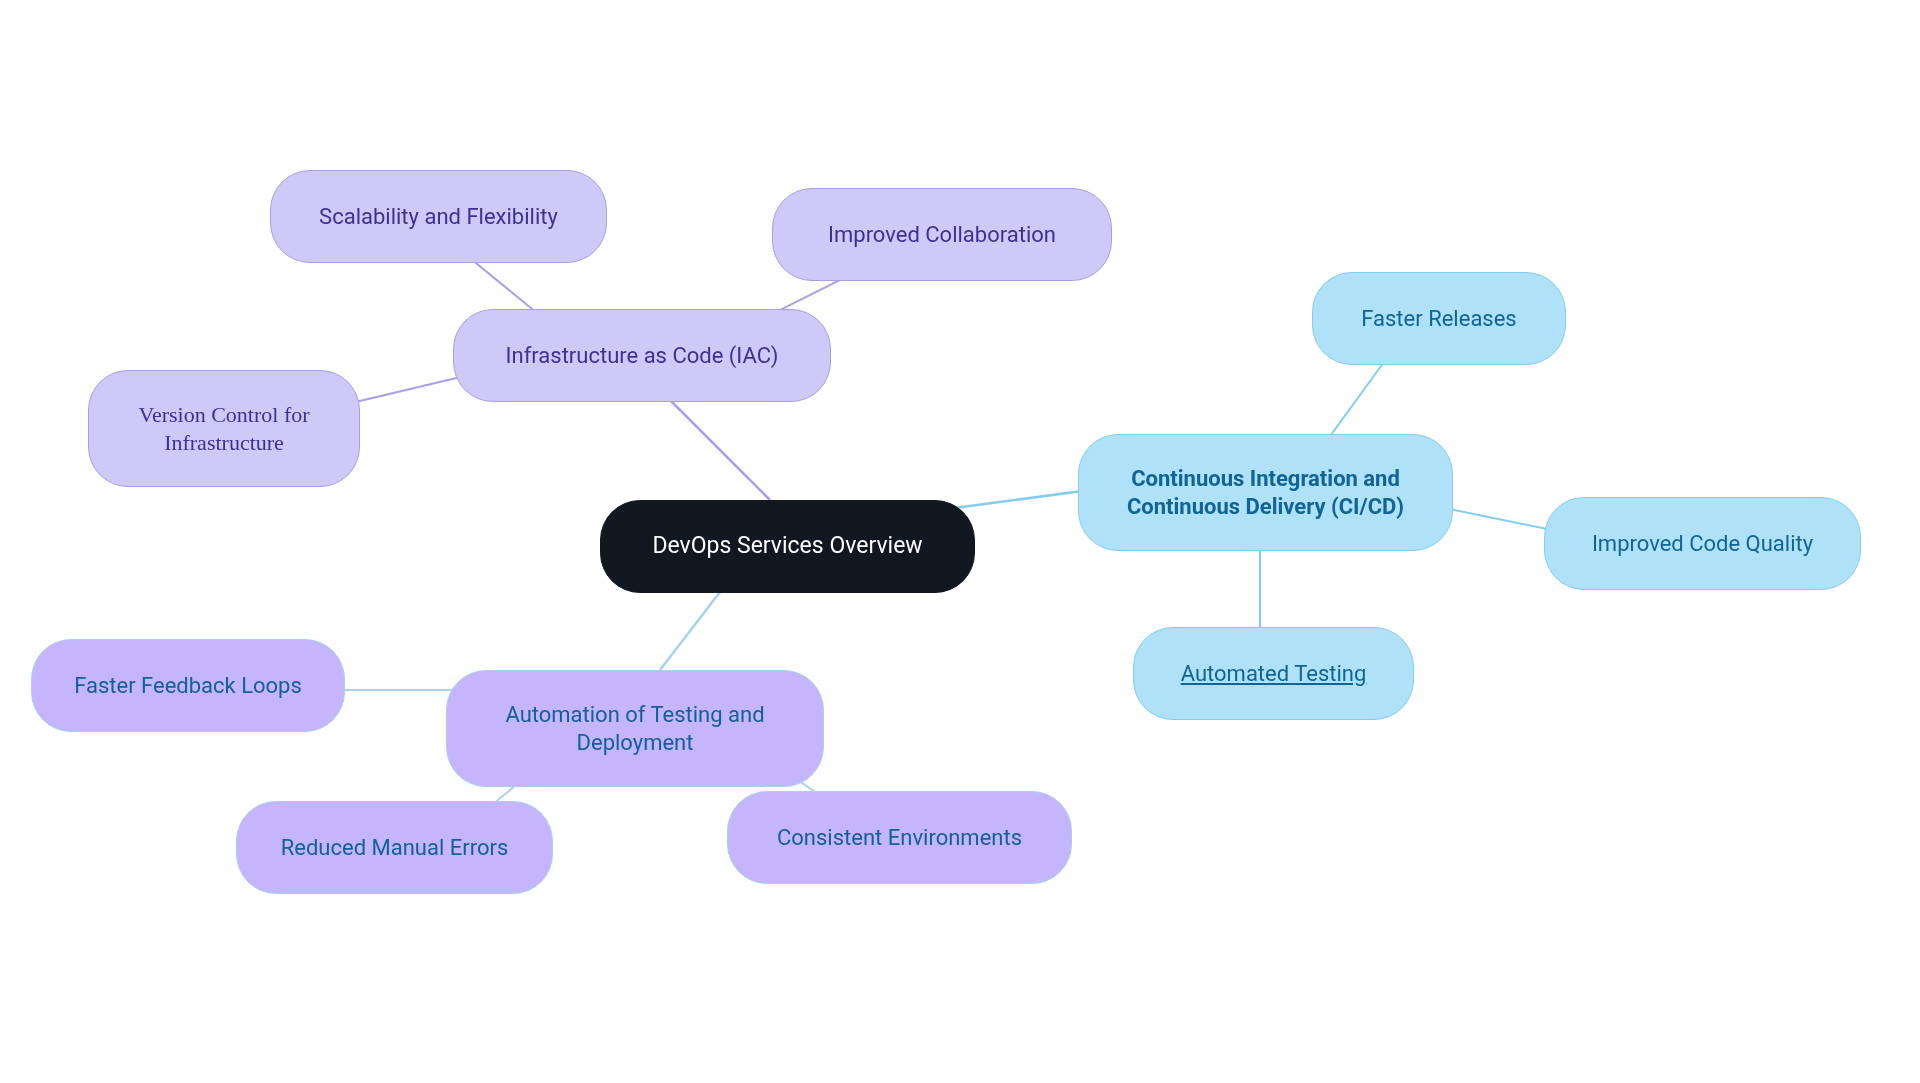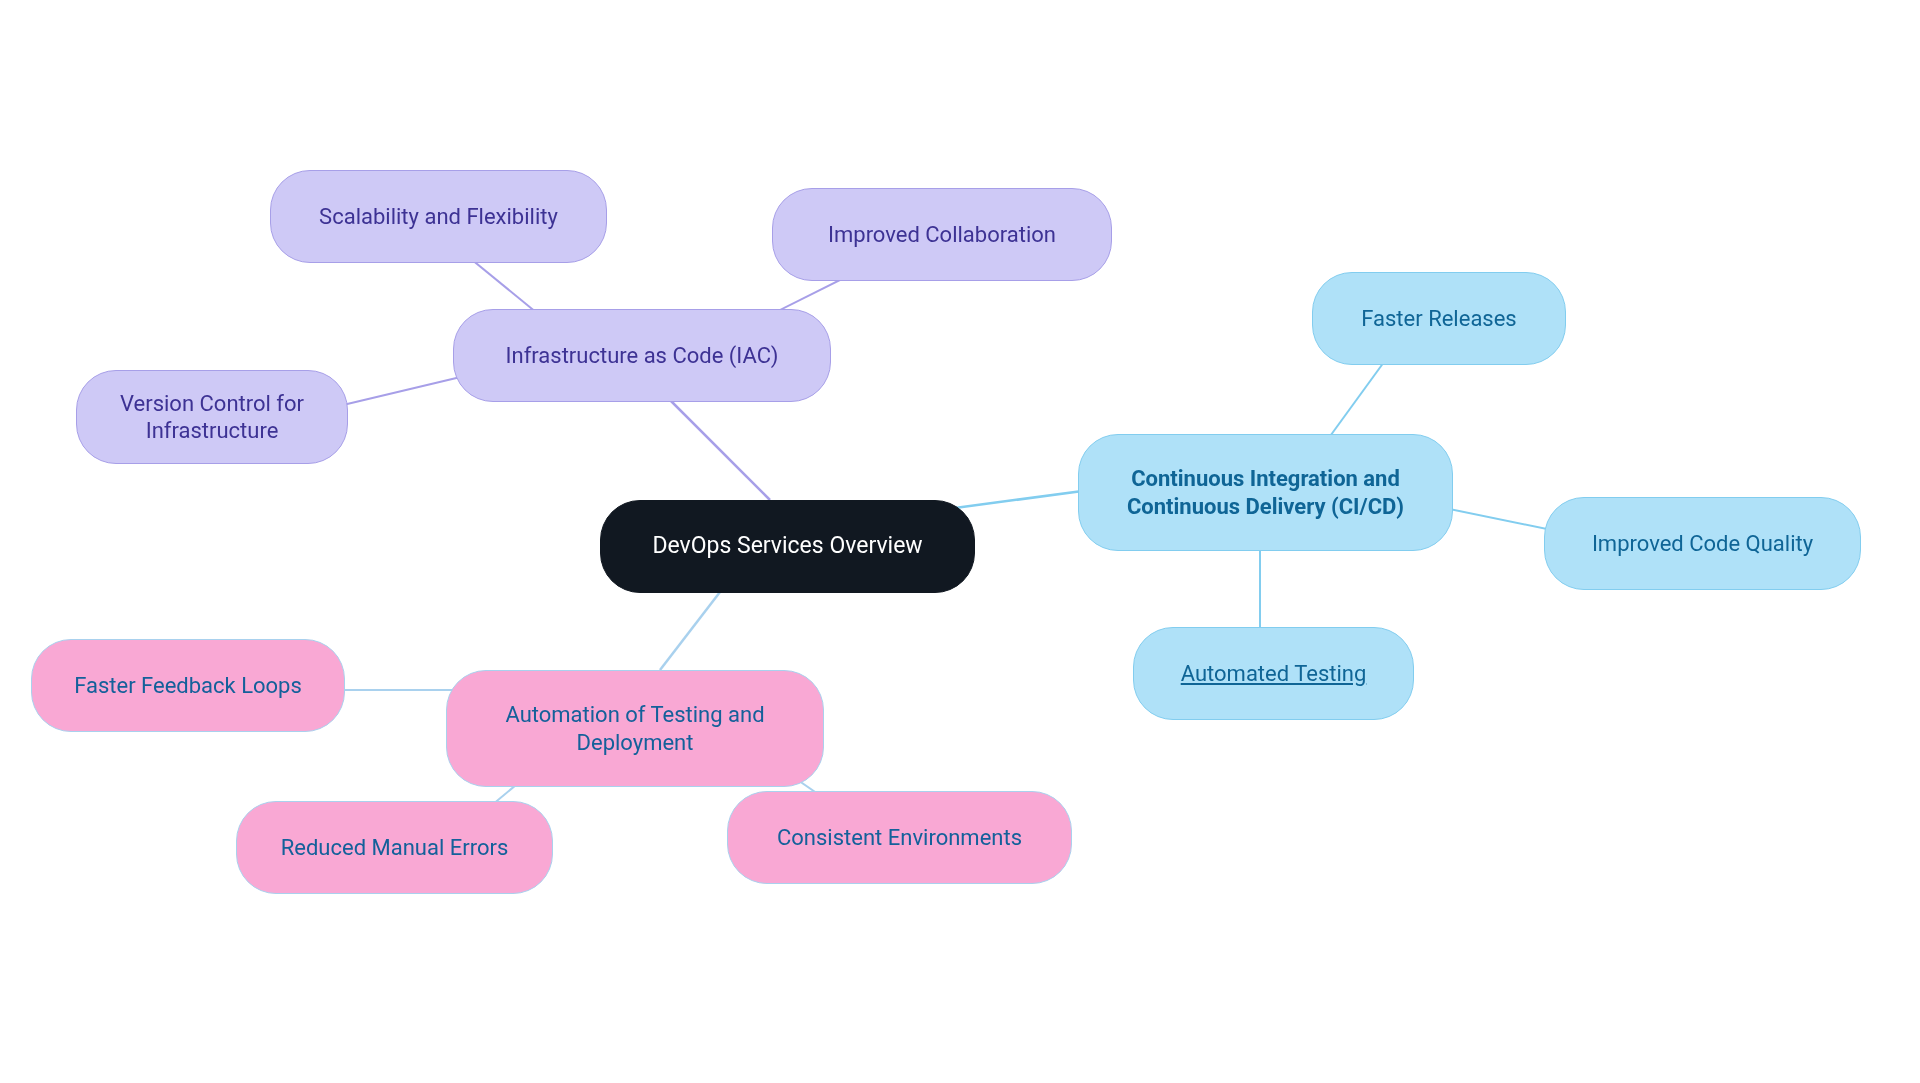--- a/index.html
+++ b/index.html
@@ -42,21 +42,21 @@
     color: #ffffff;
     border: 1px solid #111821;
     font-size: 23px;
   }
   .node.purple {
     background: #cec9f6;
     border: 1.5px solid #a79fe8;
     color: #3d3294;
   }
   .node.blue-light {
-    background: #f9a8d4;
+    background: #c4b5fd;
     border: 1.5px solid #a9d1ee;
     color: #14609a;
   }
   .node.blue-med {
     background: #afe1f8;
     border: 1.5px solid #82cdef;
     color: #0f6596;
   }
 </style>
 </head>
@@ -97,21 +97,21 @@
 
   <div class="node purple" style="left:270px; top:170px; width:337px; height:93px;">
     <span>Scalability and Flexibility</span>
   </div>
   <div class="node purple" style="left:453px; top:309px; width:378px; height:93px;">
     <span>Infrastructure as Code (IAC)</span>
   </div>
   <div class="node purple" style="left:772px; top:188px; width:340px; height:93px;">
     <span>Improved Collaboration</span>
   </div>
-  <div class="node purple" style="left:76px; top:370px; width:272px; height:94px;">
+  <div class="node purple" style="left:88px; top:370px; width:272px; height:117px;font-family:Liberation Serif, serif;">
     <span>Version Control for Infrastructure</span>
   </div>
 
   <div class="node blue-med" style="left:1078px; top:434px; width:375px; height:117px;font-weight:bold;">
     <span>Continuous Integration and Continuous Delivery (CI/CD)</span>
   </div>
   <div class="node blue-med" style="left:1312px; top:272px; width:254px; height:93px;text-align:right;">
     <span>Faster Releases</span>
   </div>
   <div class="node blue-med" style="left:1544px; top:497px; width:317px; height:93px;">

